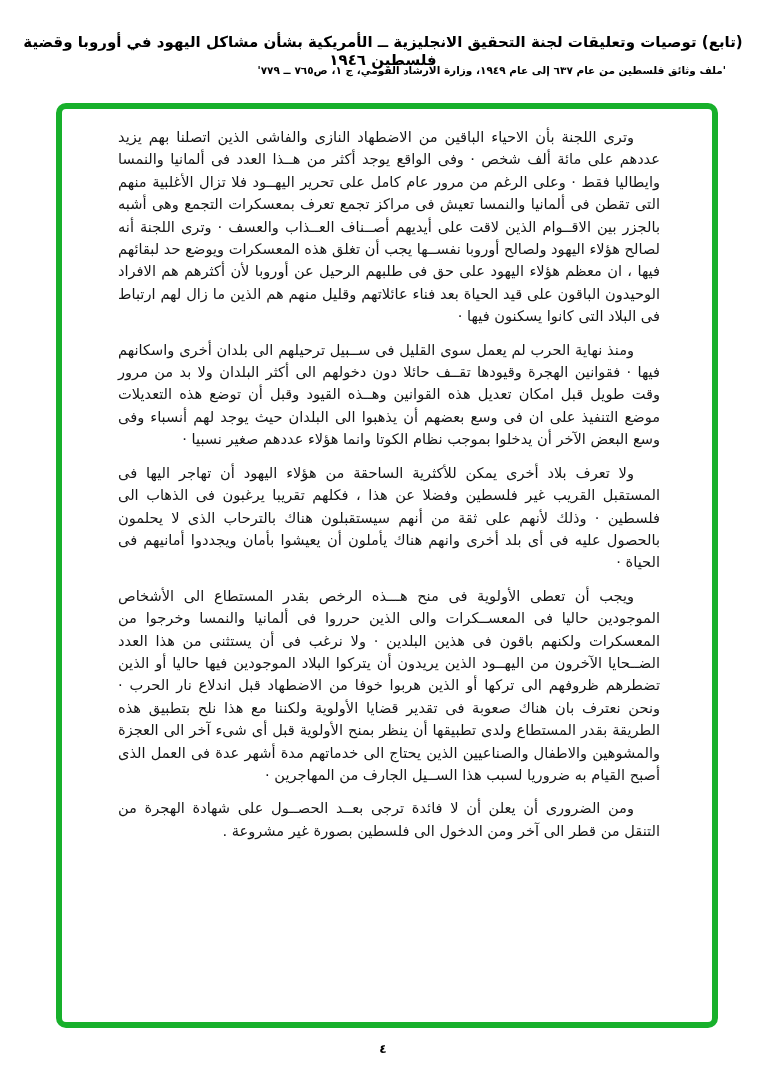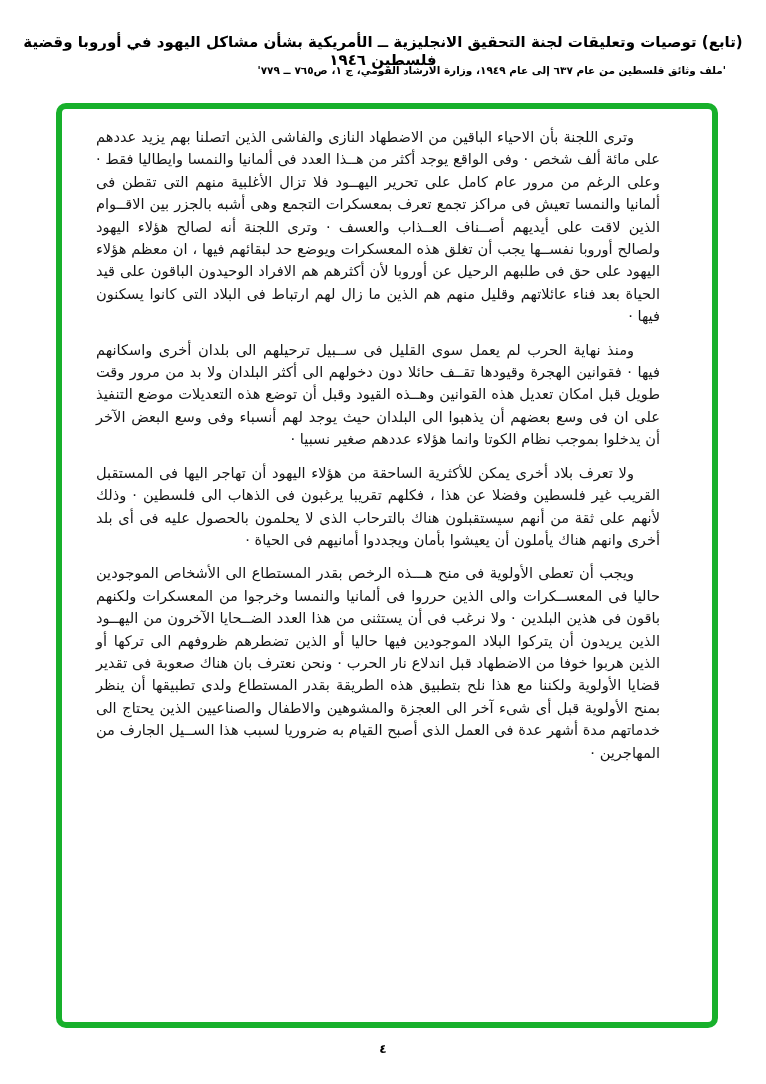--- a/index.html
+++ b/index.html
@@ -50,20 +50,21 @@
     padding: 17px 52px 8px 34px;
     overflow: hidden;
     background: #ffffff;
   }
   .doc-body {
     direction: rtl;
     text-align: justify;
     font-size: 14.6px;
     line-height: 22.4px;
     color: #151515;
+    margin-left: 22px;
   }
   .doc-body p {
     margin: 0 0 11px 0;
     text-indent: 26px;
   }
   .page-number {
     position: absolute;
     top: 1042px;
     left: 0;
     right: 0;
@@ -79,16 +80,17 @@
 <div class="doc-title">(تابع) توصيات وتعليقات لجنة التحقيق الانجليزية ــ الأمريكية بشأن مشاكل اليهود في أوروبا وقضية فلسطين ١٩٤٦</div>
 
 <div class="doc-source">'ملف وثائق فلسطين من عام ٦٣٧ إلى عام ١٩٤٩، وزارة الارشاد القومي، ج ١، ص٧٦٥ ــ ٧٧٩'</div>
 
 <div class="green-frame" style="border-color: rgb(23, 176, 43);">
   <div class="doc-body">
       <p>وترى اللجنة بأن الاحياء الباقين من الاضطهاد النازى والفاشى الذين اتصلنا بهم يزيد عددهم على مائة ألف شخص · وفى الواقع يوجد أكثر من هــذا العدد فى ألمانيا والنمسا وايطاليا فقط · وعلى الرغم من مرور عام كامل على تحرير اليهــود فلا تزال الأغلبية منهم التى تقطن فى ألمانيا والنمسا تعيش فى مراكز تجمع تعرف بمعسكرات التجمع وهى أشبه بالجزر بين الاقــوام الذين لاقت على أيديهم أصــناف العــذاب والعسف · وترى اللجنة أنه لصالح هؤلاء اليهود ولصالح أوروبا نفســها يجب أن تغلق هذه المعسكرات ويوضع حد لبقائهم فيها ، ان معظم هؤلاء اليهود على حق فى طلبهم الرحيل عن أوروبا لأن أكثرهم هم الافراد الوحيدون الباقون على قيد الحياة بعد فناء عائلاتهم وقليل منهم هم الذين ما زال لهم ارتباط فى البلاد التى كانوا يسكنون فيها ·</p>
       <p>ومنذ نهاية الحرب لم يعمل سوى القليل فى ســبيل ترحيلهم الى بلدان أخرى واسكانهم فيها · فقوانين الهجرة وقيودها تقــف حائلا دون دخولهم الى أكثر البلدان ولا بد من مرور وقت طويل قبل امكان تعديل هذه القوانين وهــذه القيود وقبل أن توضع هذه التعديلات موضع التنفيذ على ان فى وسع بعضهم أن يذهبوا الى البلدان حيث يوجد لهم أنسباء وفى وسع البعض الآخر أن يدخلوا بموجب نظام الكوتا وانما هؤلاء عددهم صغير نسبيا ·</p>
       <p>ولا تعرف بلاد أخرى يمكن للأكثرية الساحقة من هؤلاء اليهود أن تهاجر اليها فى المستقبل القريب غير فلسطين وفضلا عن هذا ، فكلهم تقريبا يرغبون فى الذهاب الى فلسطين · وذلك لأنهم على ثقة من أنهم سيستقبلون هناك بالترحاب الذى لا يحلمون بالحصول عليه فى أى بلد أخرى وانهم هناك يأملون أن يعيشوا بأمان ويجددوا أمانيهم فى الحياة ·</p>
       <p>ويجب أن تعطى الأولوية فى منح هـــذه الرخص بقدر المستطاع الى الأشخاص الموجودين حاليا فى المعســكرات والى الذين حرروا فى ألمانيا والنمسا وخرجوا من المعسكرات ولكنهم باقون فى هذين البلدين · ولا نرغب فى أن يستثنى من هذا العدد الضــحايا الآخرون من اليهــود الذين يريدون أن يتركوا البلاد الموجودين فيها حاليا أو الذين تضطرهم ظروفهم الى تركها أو الذين هربوا خوفا من الاضطهاد قبل اندلاع نار الحرب · ونحن نعترف بان هناك صعوبة فى تقدير قضايا الأولوية ولكننا مع هذا نلح بتطبيق هذه الطريقة بقدر المستطاع ولدى تطبيقها أن ينظر بمنح الأولوية قبل أى شىء آخر الى العجزة والمشوهين والاطفال والصناعيين الذين يحتاج الى خدماتهم مدة أشهر عدة فى العمل الذى أصبح القيام به ضروريا لسبب هذا الســيل الجارف من المهاجرين ·</p>
+      <p>ومن الضرورى أن يعلن أن لا فائدة ترجى بعــد الحصــول على شهادة الهجرة من التنقل من قطر الى آخر ومن الدخول الى فلسطين بصورة غير مشروعة .</p>
     </div>
 </div>
 
 <div class="page-number">٤</div>
 
 </body></html>

